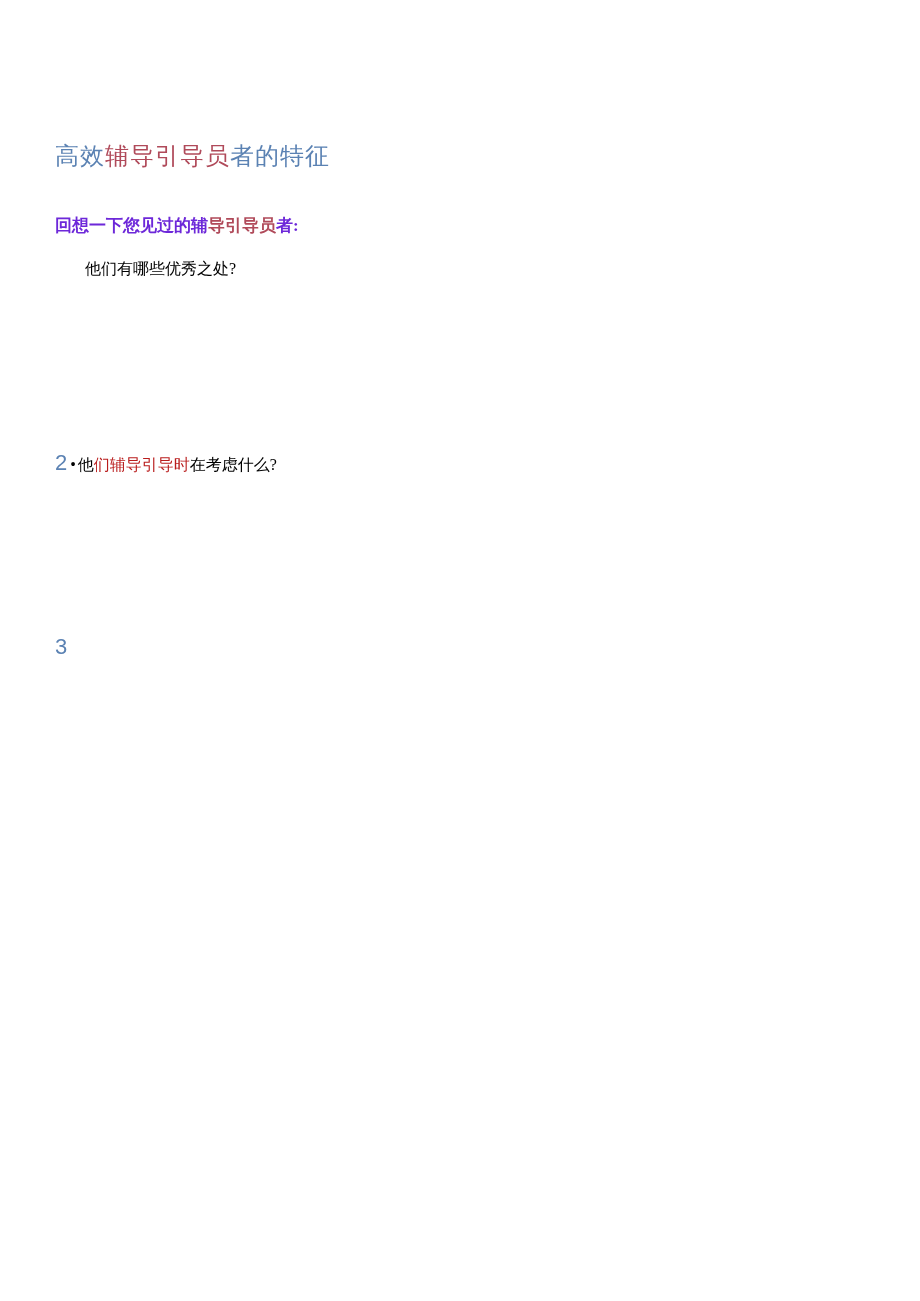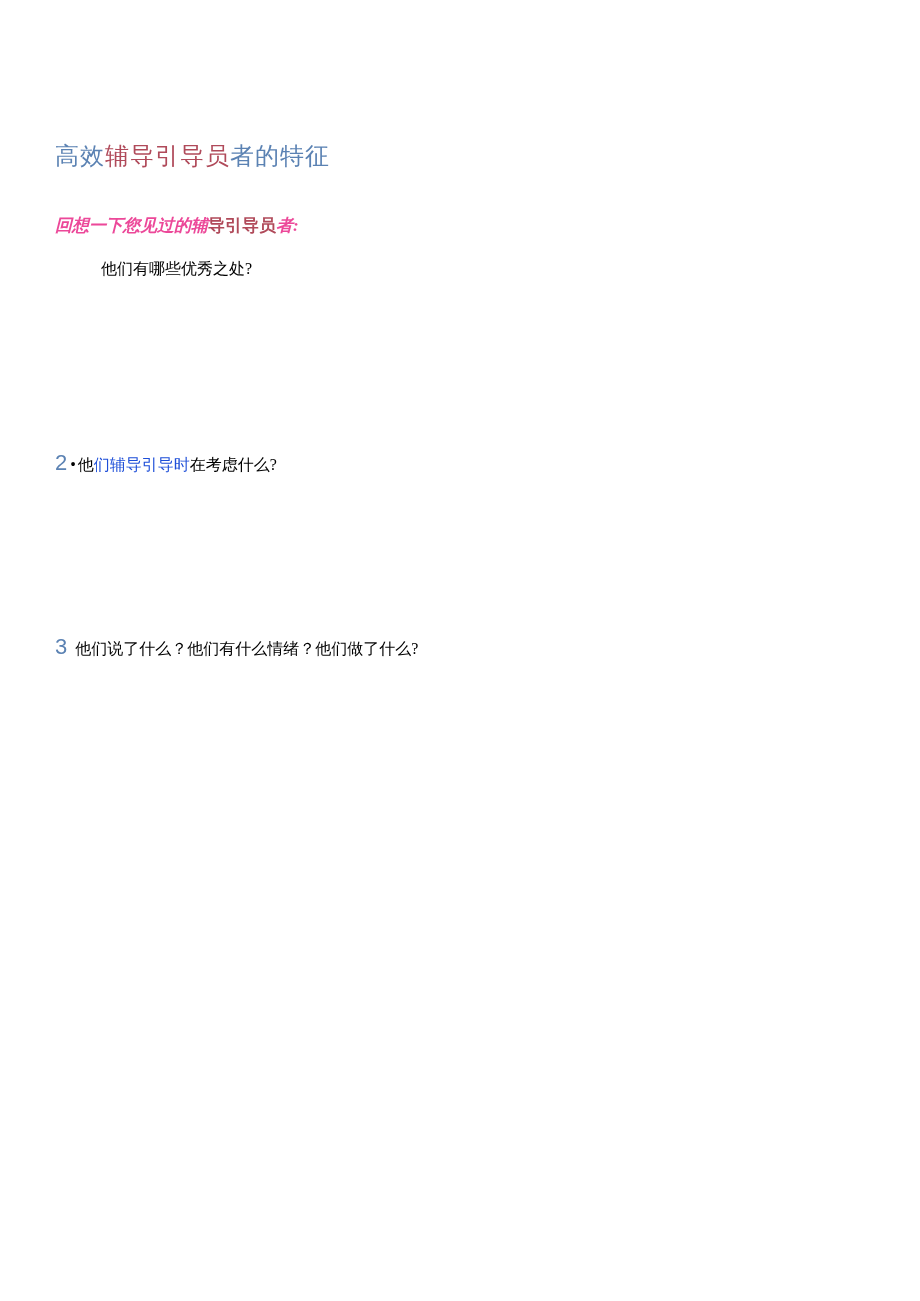--- a/index.html
+++ b/index.html
@@ -19,47 +19,47 @@
       margin-bottom: 42px;
       letter-spacing: 1px;
     }
     .title .c-blue { color: #5b82b3; }
     .title .c-red { color: #b04a5a; }
     .subtitle {
       font-size: 17px;
       font-weight: bold;
       margin-bottom: 22px;
     }
-    .subtitle .c-black { color: #ec4899; font-style: italic; }
+    .subtitle .c-black { color: #6d28d9; }
     .subtitle .c-red { color: #b04a5a; font-weight: bold; margin-top: 40px; }
     .q1 {
       font-size: 16px;
       color: #000;
-      margin-left: 46px;
+      margin-left: 30px;
       margin-bottom: 170px;
     }
     .q2-row {
       display: flex;
       align-items: baseline;
       margin-bottom: 158px;
     }
     .q2-num {
       font-family: Arial, sans-serif;
       font-size: 22px;
       color: #5b82b3;
       margin-right: 3px;
     }
     .q2-bullet {
       font-size: 16px;
       color: #000;
       margin-right: 2px;
     }
     .q2-text { font-size: 16px; }
     .q2-text .c-black { color: #000; }
-    .q2-text .c-red { color: #1d4ed8; }
+    .q2-text .c-red { color: #b91c1c; }
     .q3-row {
       display: flex;
       align-items: baseline;
     }
     .q3-num {
       font-family: Arial, sans-serif;
       font-size: 22px;
       color: #5b82b3;
       margin-right: 8px;
     }
@@ -86,16 +86,15 @@
   <div class="q2-row">
     <span class="q2-num">2</span>
     <span class="q2-bullet">•</span>
     <span class="q2-text">
       <span class="c-black">他</span><span class="c-red">们辅导引导时</span><span class="c-black">在考虑什么?</span>
     </span>
   </div>
 
   <div class="q3-row">
     <span class="q3-num">3</span>
-    <span class="q3-text">他们说了什么？他们有什么情绪？他们做了什么?</span>
   </div>
 
 </div>
 
 </body></html>

